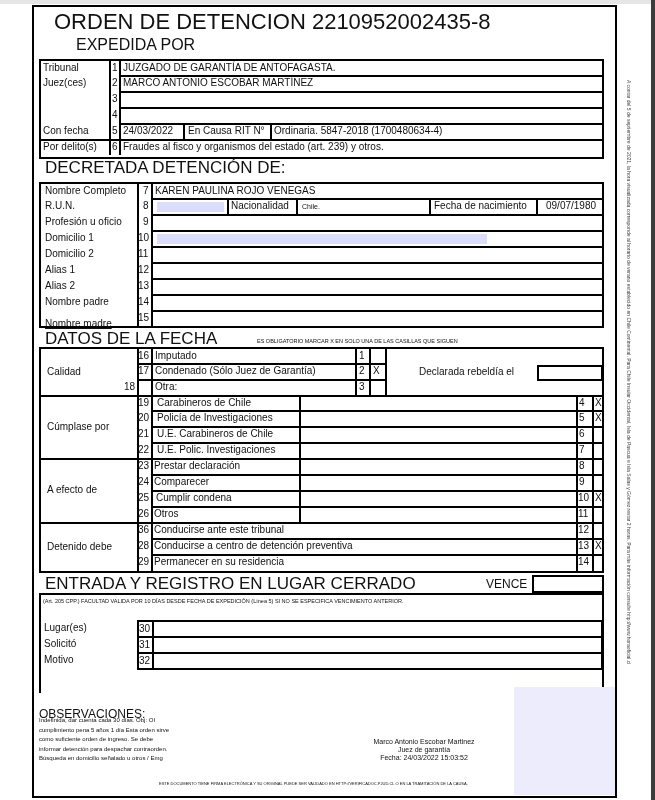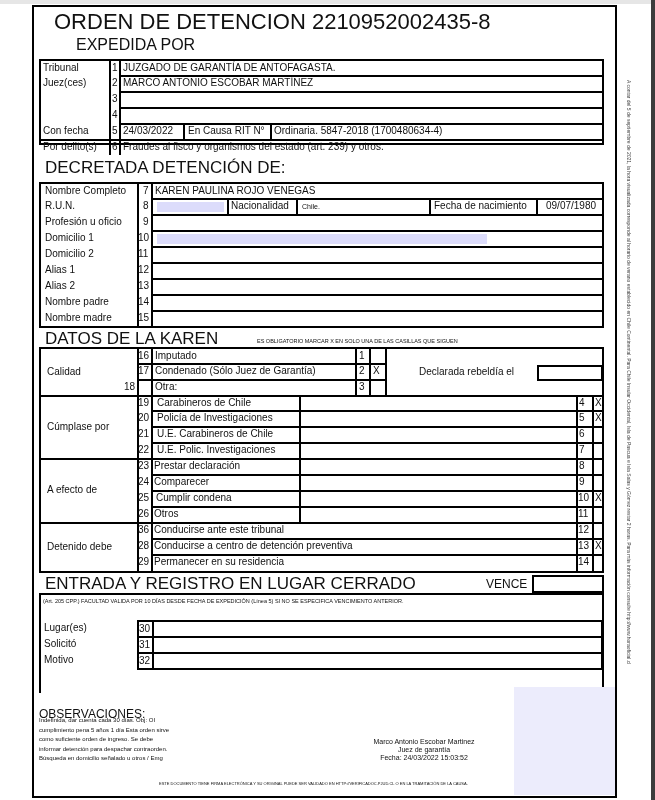--- a/index.html
+++ b/index.html
@@ -34,21 +34,21 @@
 <div class="rightbar"></div>
 
 <div class="vert">
     <span>A contar del 5 de septiembre de 2021, la hora visualizada corresponde al horario de verano establecido en Chile Continental. Para Chile Insular Occidental, Isla de Pascua e Isla Salas y Gómez restar 2 horas. Para más información consulte http://www.horaoficial.cl</span>
   </div>
 
 <div class="page">
   <div class="abs title">ORDEN DE DETENCION 2210952002435-8</div>
   <div class="abs h2" style="left:24px;top:29px;margin-left:18px;">EXPEDIDA POR</div>
 
-  <div class="box" style="left:5px;top:52px;width:565px;height:86px;">
+  <div class="box" style="left:5px;top:52px;width:565px;height:100px;">
     <div class="vline" style="left:68px;top:0;height:94px;"></div>
     <div class="vline" style="left:78px;top:0;height:94px;"></div>
     <div class="hline" style="left:78px;right:0;top:14px;"></div>
     <div class="hline" style="left:78px;right:0;top:30px;"></div>
     <div class="hline" style="left:78px;right:0;top:46px;"></div>
     <div class="hline" style="left:78px;right:0;top:62px;"></div>
     <div class="hline" style="left:0;right:0;top:78px;"></div>
     <div class="vline" style="left:142px;top:62px;height:16px;"></div>
     <div class="vline" style="left:229px;top:62px;height:16px;"></div>
 
@@ -91,42 +91,42 @@
     <div class="vline" style="left:495px;top:14px;height:16px;"></div>
 
     <div class="t" style="left:4px;top:0;">Nombre Completo</div>
     <div class="t" style="left:4px;top:15px;">R.U.N.</div>
     <div class="t" style="left:4px;top:31px;">Profesión u oficio</div>
     <div class="t" style="left:4px;top:47px;">Domicilio 1</div>
     <div class="t" style="left:4px;top:63px;">Domicilio 2</div>
     <div class="t" style="left:4px;top:79px;">Alias 1</div>
     <div class="t" style="left:4px;top:95px;">Alias 2</div>
     <div class="t" style="left:4px;top:111px;">Nombre padre</div>
-    <div class="t" style="left:4px;top:127px;">Nombre madre</div>
+    <div class="t" style="left:4px;top:133px;text-decoration:underline;">Nombre madre</div>
 
     <div class="num" style="left:102px;top:0;">7</div>
     <div class="num" style="left:102px;top:15px;">8</div>
     <div class="num" style="left:102px;top:31px;">9</div>
     <div class="num" style="left:97px;top:47px;">10</div>
     <div class="num" style="left:97px;top:63px;">11</div>
     <div class="num" style="left:97px;top:79px;">12</div>
     <div class="num" style="left:97px;top:95px;">13</div>
     <div class="num" style="left:97px;top:111px;">14</div>
     <div class="num" style="left:97px;top:127px;">15</div>
 
     <div class="t" style="left:114px;top:0;">KAREN PAULINA ROJO VENEGAS</div>
     <div class="redact" style="left:116px;top:18px;width:67px;height:10px;"></div>
     <div class="t" style="left:190px;top:15px;">Nacionalidad</div>
     <div class="t" style="left:261px;top:16px;font-size:7px;">Chile.</div>
     <div class="t" style="left:393px;top:15px;">Fecha de nacimiento</div>
     <div class="t" style="left:505px;top:15px;">09/07/1980</div>
     <div class="redact" style="left:116px;top:50px;width:330px;height:10px;"></div>
   </div>
 
-  <div class="abs h3" style="left:11px;top:322px;">DATOS DE LA KAREN</div>
+  <div class="abs h3" style="left:11px;top:322px;">DATOS DE LA FECHA</div>
   <div class="abs small" style="left:223px;top:331px;">ES OBLIGATORIO MARCAR  X  EN SOLO UNA DE LAS CASILLAS QUE SIGUEN</div>
 
   <div class="box" style="left:5px;top:340px;width:565px;height:226px;">
 
     <div class="vline" style="left:96px;top:0;height:222px;"></div>
     <div class="vline" style="left:110px;top:0;height:222px;"></div>
     <div class="hline" style="left:96px;top:14px;width:250px;"></div>
     <div class="hline" style="left:96px;top:30px;width:250px;"></div>
     <div class="vline" style="left:314px;top:0;height:46px;"></div>
     <div class="vline" style="left:328px;top:0;height:46px;"></div>

